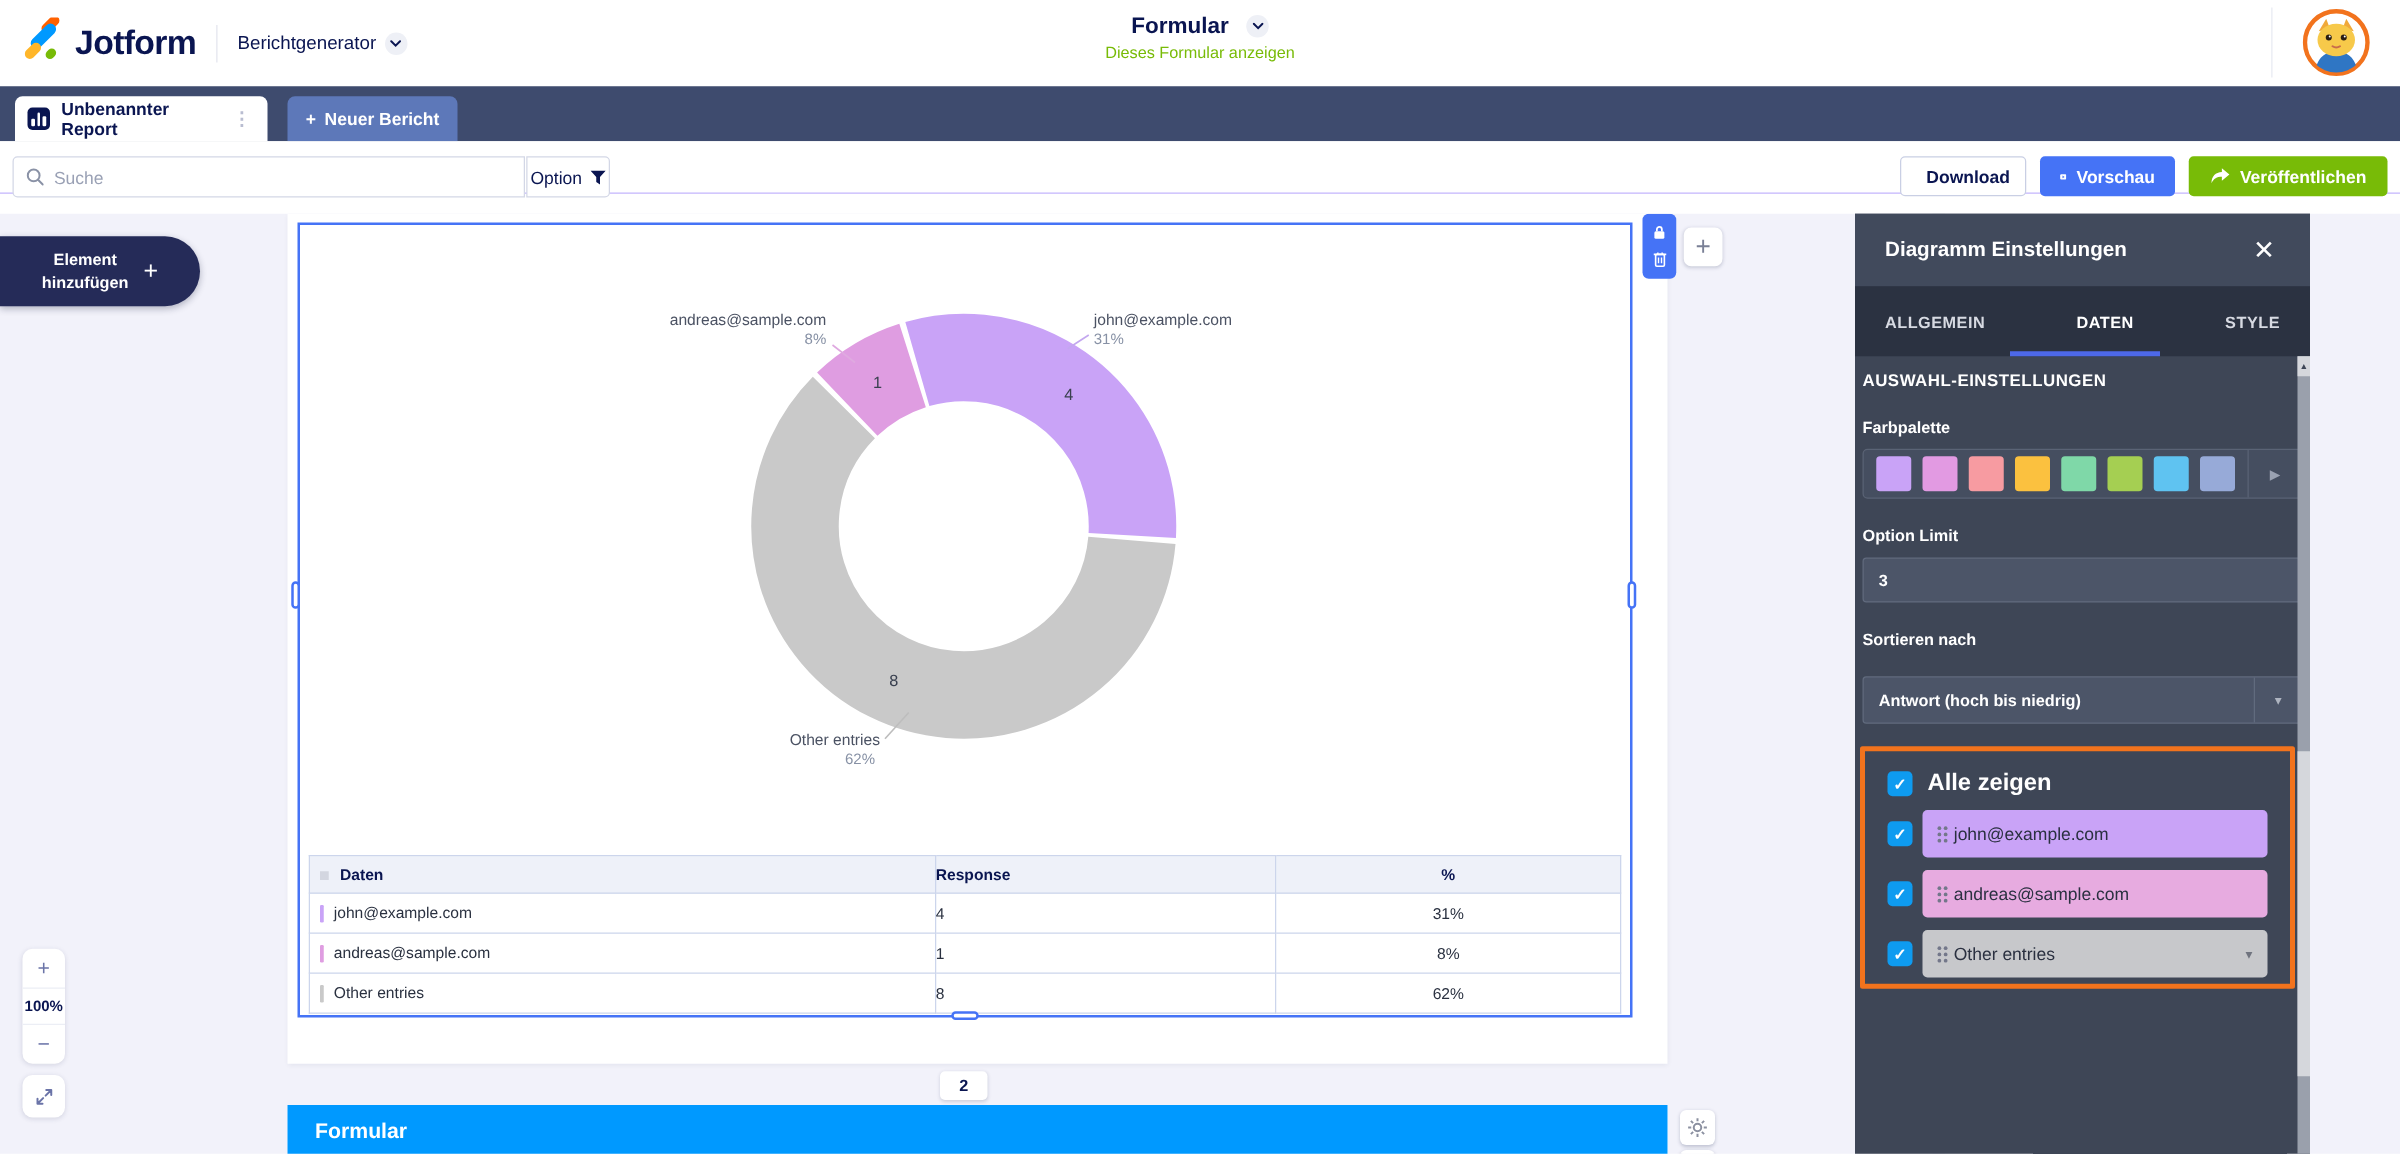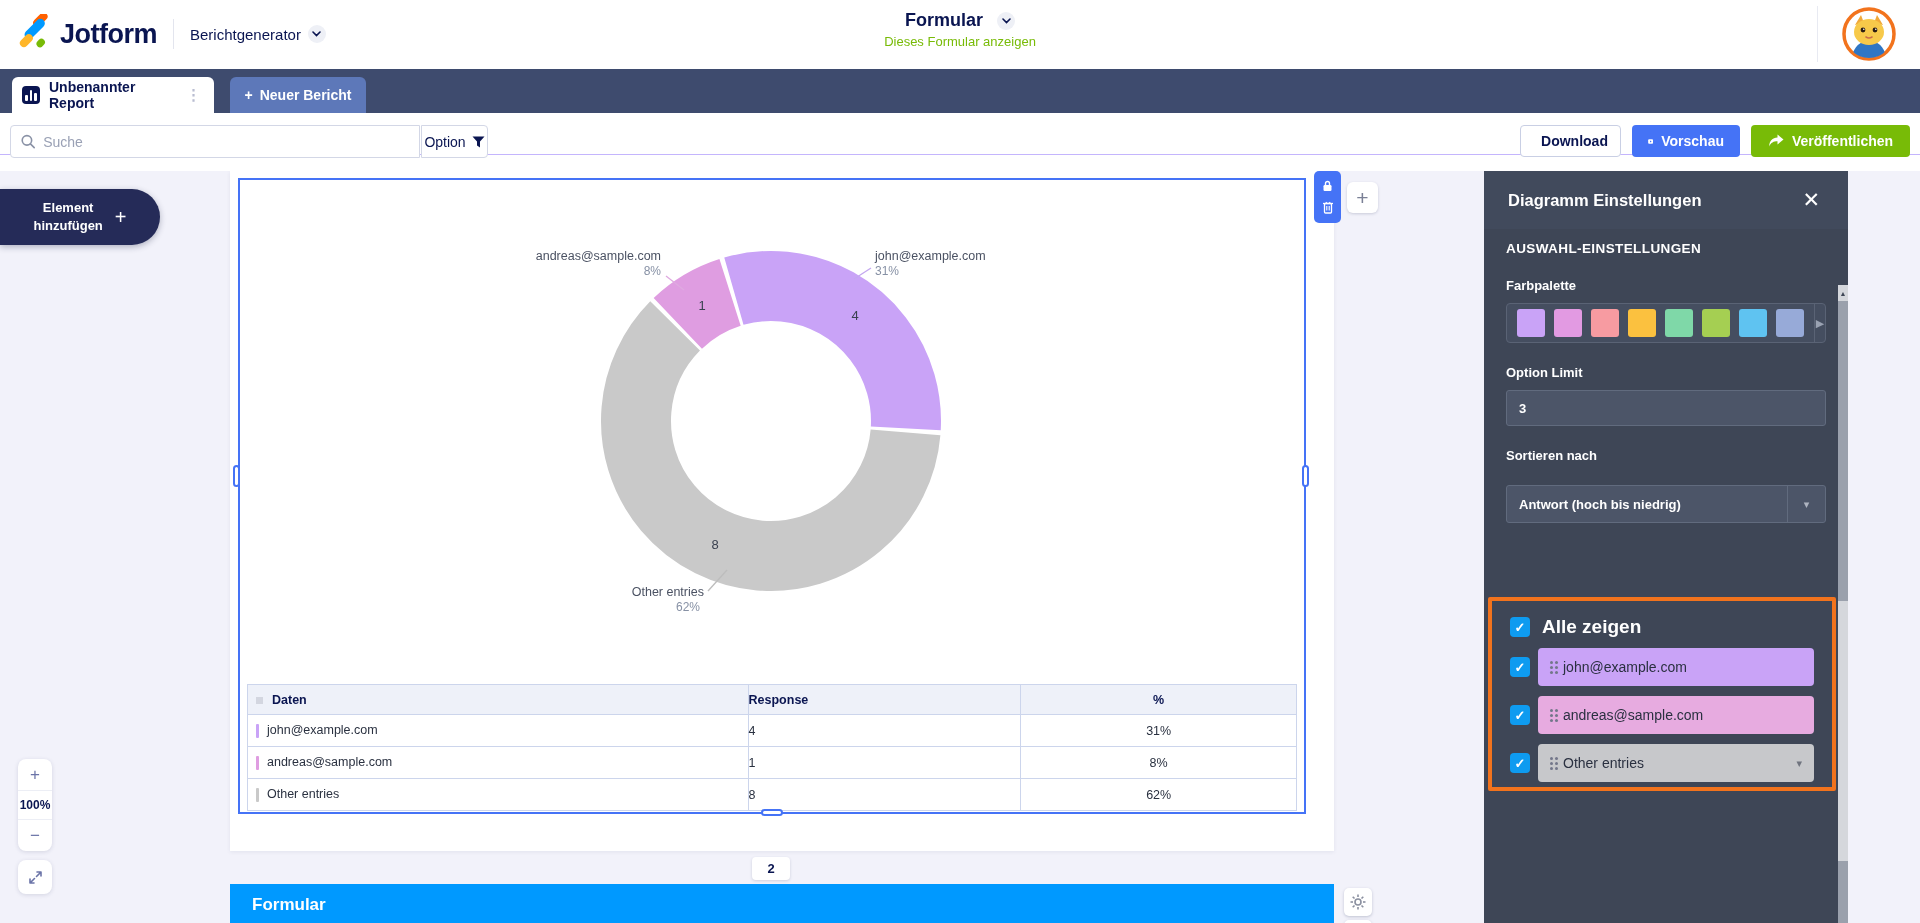--- a/index.html
+++ b/index.html
@@ -89,21 +89,21 @@
 
   
   .panel { position:absolute; left:1484px; top:0; width:364px; height:752px; background:#3e4656; }
   .panel-header { position:relative; height:58px; background:#414a5c; display:flex; align-items:center; padding:0 24px; }
   .panel-title { color:#fff; font-size:16.5px; font-weight:600; flex:1; }
   .panel-close { color:#fff; font-size:21px; cursor:pointer; padding:2px 4px; }
   .panel-tabs { position:relative; height:56px; background:#2b3241; display:flex; align-items:center; justify-content:space-between; padding:0 24px 0 24px; }
   .ptab { font-size:13px; font-weight:bold; color:#d7dae2; letter-spacing:.4px; cursor:pointer; }
   .ptab.active { color:#fff; }
   .ptab-underline { position:absolute; left:124px; bottom:0; width:120px; height:4px; background:#4d68e8; }
-  .panel-content { position:relative; padding:0 22px; }
+  .panel-content { position:relative; padding:0 6px; }
   .section-title { color:#fff; font-size:13.5px; font-weight:bold; letter-spacing:.4px; margin-top:12px; }
   .field-label { color:#fff; font-size:13px; font-weight:bold; margin-top:22px; }
   .palette-box { margin-top:10px; height:40px; background:#454e60; border:1px solid #5a6375; border-radius:4px; display:flex; align-items:center; }
   .swatches { display:flex; gap:9px; padding:0 10px; flex:1; }
   .swatch { width:28px; height:28px; border-radius:3px; cursor:pointer; }
   .palette-next { width:44px; height:100%; border-left:1px solid #5a6375; display:flex; align-items:center; justify-content:center; color:#9aa2b2; font-size:11px; cursor:pointer; }
   .text-input { margin-top:10px; width:100%; height:36px; background:#4c5568; border:1px solid #616b7e; border-radius:3px; color:#fff; font-size:13px; font-weight:bold; padding:0 12px; font-family:inherit; outline:none; }
   .dropdown { margin-top:22px; width:100%; height:38px; background:#4c5568; border:1px solid #616b7e; border-radius:3px; display:flex; align-items:center; cursor:pointer; }
   .dropdown .val { flex:1; color:#fff; font-size:13px; font-weight:bold; padding:0 12px; }
   .dropdown .dd-cell { width:38px; height:100%; border-left:1px solid #616b7e; display:flex; align-items:center; justify-content:center; color:#aeb4c0; font-size:11px; }
@@ -351,20 +351,26 @@
   </div>
 
   <div class="canvas-scrollbar"></div>
   <div class="canvas-scroll-thumb"></div>
 
   <div class="panel">
     <div class="panel-header">
       <span class="panel-title">Diagramm Einstellungen</span>
       <span class="panel-close">✕</span>
     </div>
+    <div class="panel-tabs">
+      <span class="ptab">ALLGEMEIN</span>
+      <span class="ptab active">DATEN</span>
+      <span class="ptab">STYLE</span>
+      <span class="ptab-underline"></span>
+    </div>
     <div class="panel-content">
       <div class="section-title">AUSWAHL-EINSTELLUNGEN</div>
 
       <div class="field-label">Farbpalette</div>
       <div class="palette-box">
         <div class="swatches">
           <span class="swatch" style="background: rgb(201, 163, 247);"></span>
           <span class="swatch" style="background: rgb(226, 154, 226);"></span>
           <span class="swatch" style="background: rgb(247, 155, 161);"></span>
           <span class="swatch" style="background: rgb(251, 193, 63);"></span>

